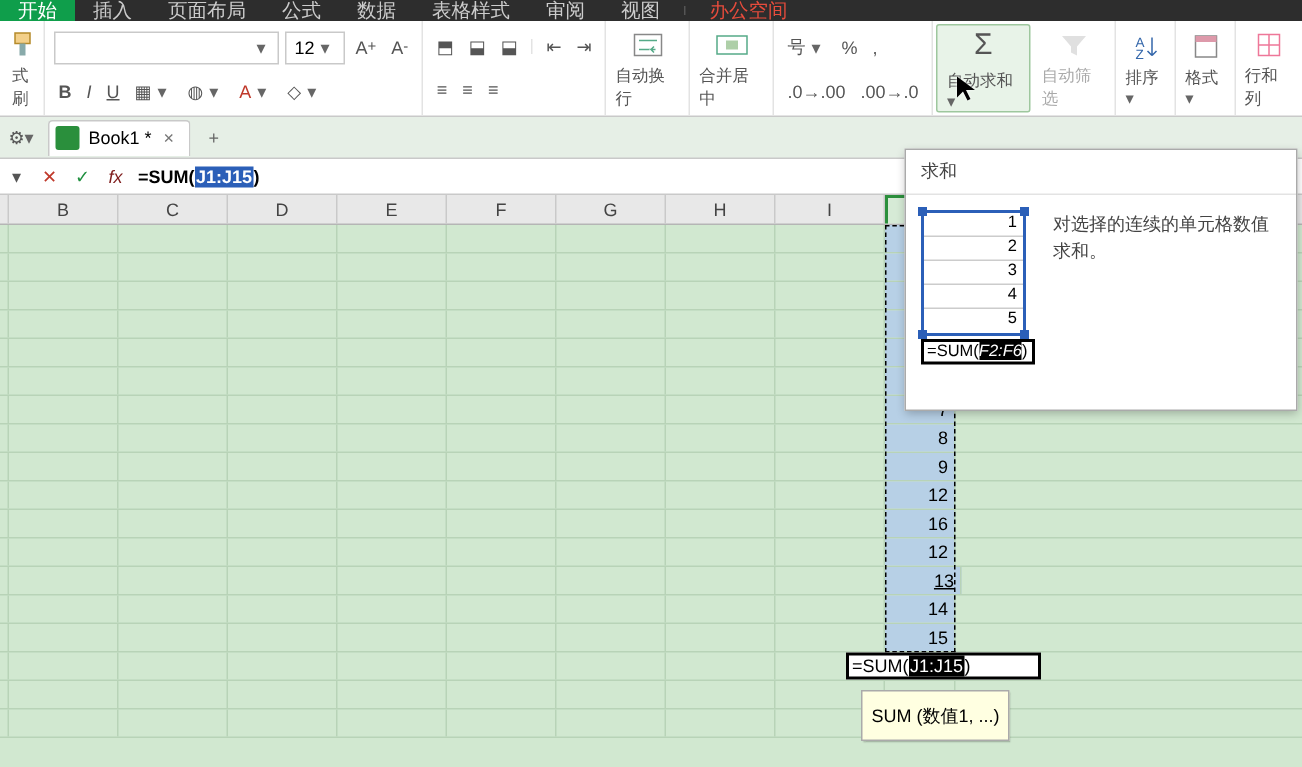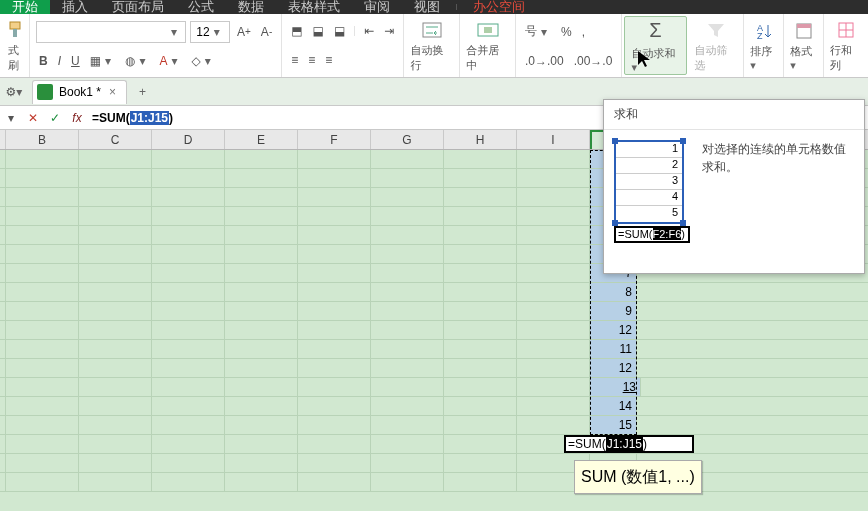--- a/index.html
+++ b/index.html
@@ -56,32 +56,32 @@
   .cell { width:73px; border-right:1px solid #b8d3b7; text-align:right; padding-right:4px; line-height:18px; font-size:12px; color:#000; }
   .cell.first { width:6px; }
   .cell.jsel { background:#b7d0e6; }
   
   .ants { position:absolute; border:1px dashed #000; pointer-events:none; }
 
   
   .editor { position:absolute; display:flex; align-items:center; }
   .editor .box { background:#fff; border:2px solid #000; height:18px; padding:0 2px; font-family:"Courier New",monospace; font-size:12px; display:flex; align-items:center; min-width:130px;}
   .editor .box .arg { background:#000; color:#fff; padding:0 1px;}
-  .hint { position:absolute; background:#ffffe1; border:1px solid #aaa; height:20px; padding:16px 6px; font-family:"Courier New",monospace; font-size:16px; display:flex; align-items:center; box-shadow:1px 1px 1px rgba(0,0,0,.2);}
+  .hint { position:absolute; background:#ffffe1; border:1px solid #aaa; height:20px; padding:16px 6px; font-family:"Courier New",monospace; font-size:12px; display:flex; align-items:center; box-shadow:1px 1px 1px rgba(0,0,0,.2);}
 
   
   .tooltip { position:absolute; top:99px; left:603px; width:262px; height:175px; background:#fff; border:1px solid #aaa; box-shadow:0 2px 6px rgba(0,0,0,.25); }
   .tooltip .title { padding:6px 10px; font-size:12px; color:#444; border-bottom:1px solid #e3e3e3; }
   .tooltip .body { display:flex; padding:10px; gap:12px; }
   .mini { width:90px; }
   .mini .sel { position:relative; border:2px solid #2b5fb8; width:70px; }
   .mini .mrow { height:16px; border-bottom:1px solid #ccc; text-align:right; padding-right:4px; font-size:11px; }
   .mini .handle { position:absolute; width:6px; height:6px; background:#2b5fb8;}
   .mini .sumcell { margin-top:2px; border:2px solid #000; font-family:"Courier New",monospace; font-size:11px; padding:0 2px; background:#fff; white-space:nowrap;}
-  .mini .sumcell .arg { background:#000; color:#fff; }
+  .mini .sumcell .arg { background:#000; color:#fff;font-style:italic; }
   .desc { font-size:12px; color:#444; line-height:1.5; }
 
   .cursor { position:absolute; top:50px; left:637px; width:14px; height:18px; pointer-events:none; }
   .cursor svg { filter: drop-shadow(0 0 1px #fff); }
 </style>
 </head>
 <body>
 
 <div class="menubar">
   <div class="tab active">开始</div>
@@ -388,21 +388,21 @@
     <div class="row">
       <div class="cell first"></div>
       <div class="cell"></div>
       <div class="cell"></div>
       <div class="cell"></div>
       <div class="cell"></div>
       <div class="cell"></div>
       <div class="cell"></div>
       <div class="cell"></div>
       <div class="cell"></div>
-      <div class="cell jsel" style="width: 47px;">11</div>
+      <div class="cell jsel" style="width: 47px;">16</div>
     </div>
     <div class="row">
       <div class="cell first"></div>
       <div class="cell"></div>
       <div class="cell"></div>
       <div class="cell"></div>
       <div class="cell"></div>
       <div class="cell"></div>
       <div class="cell"></div>
       <div class="cell"></div>

